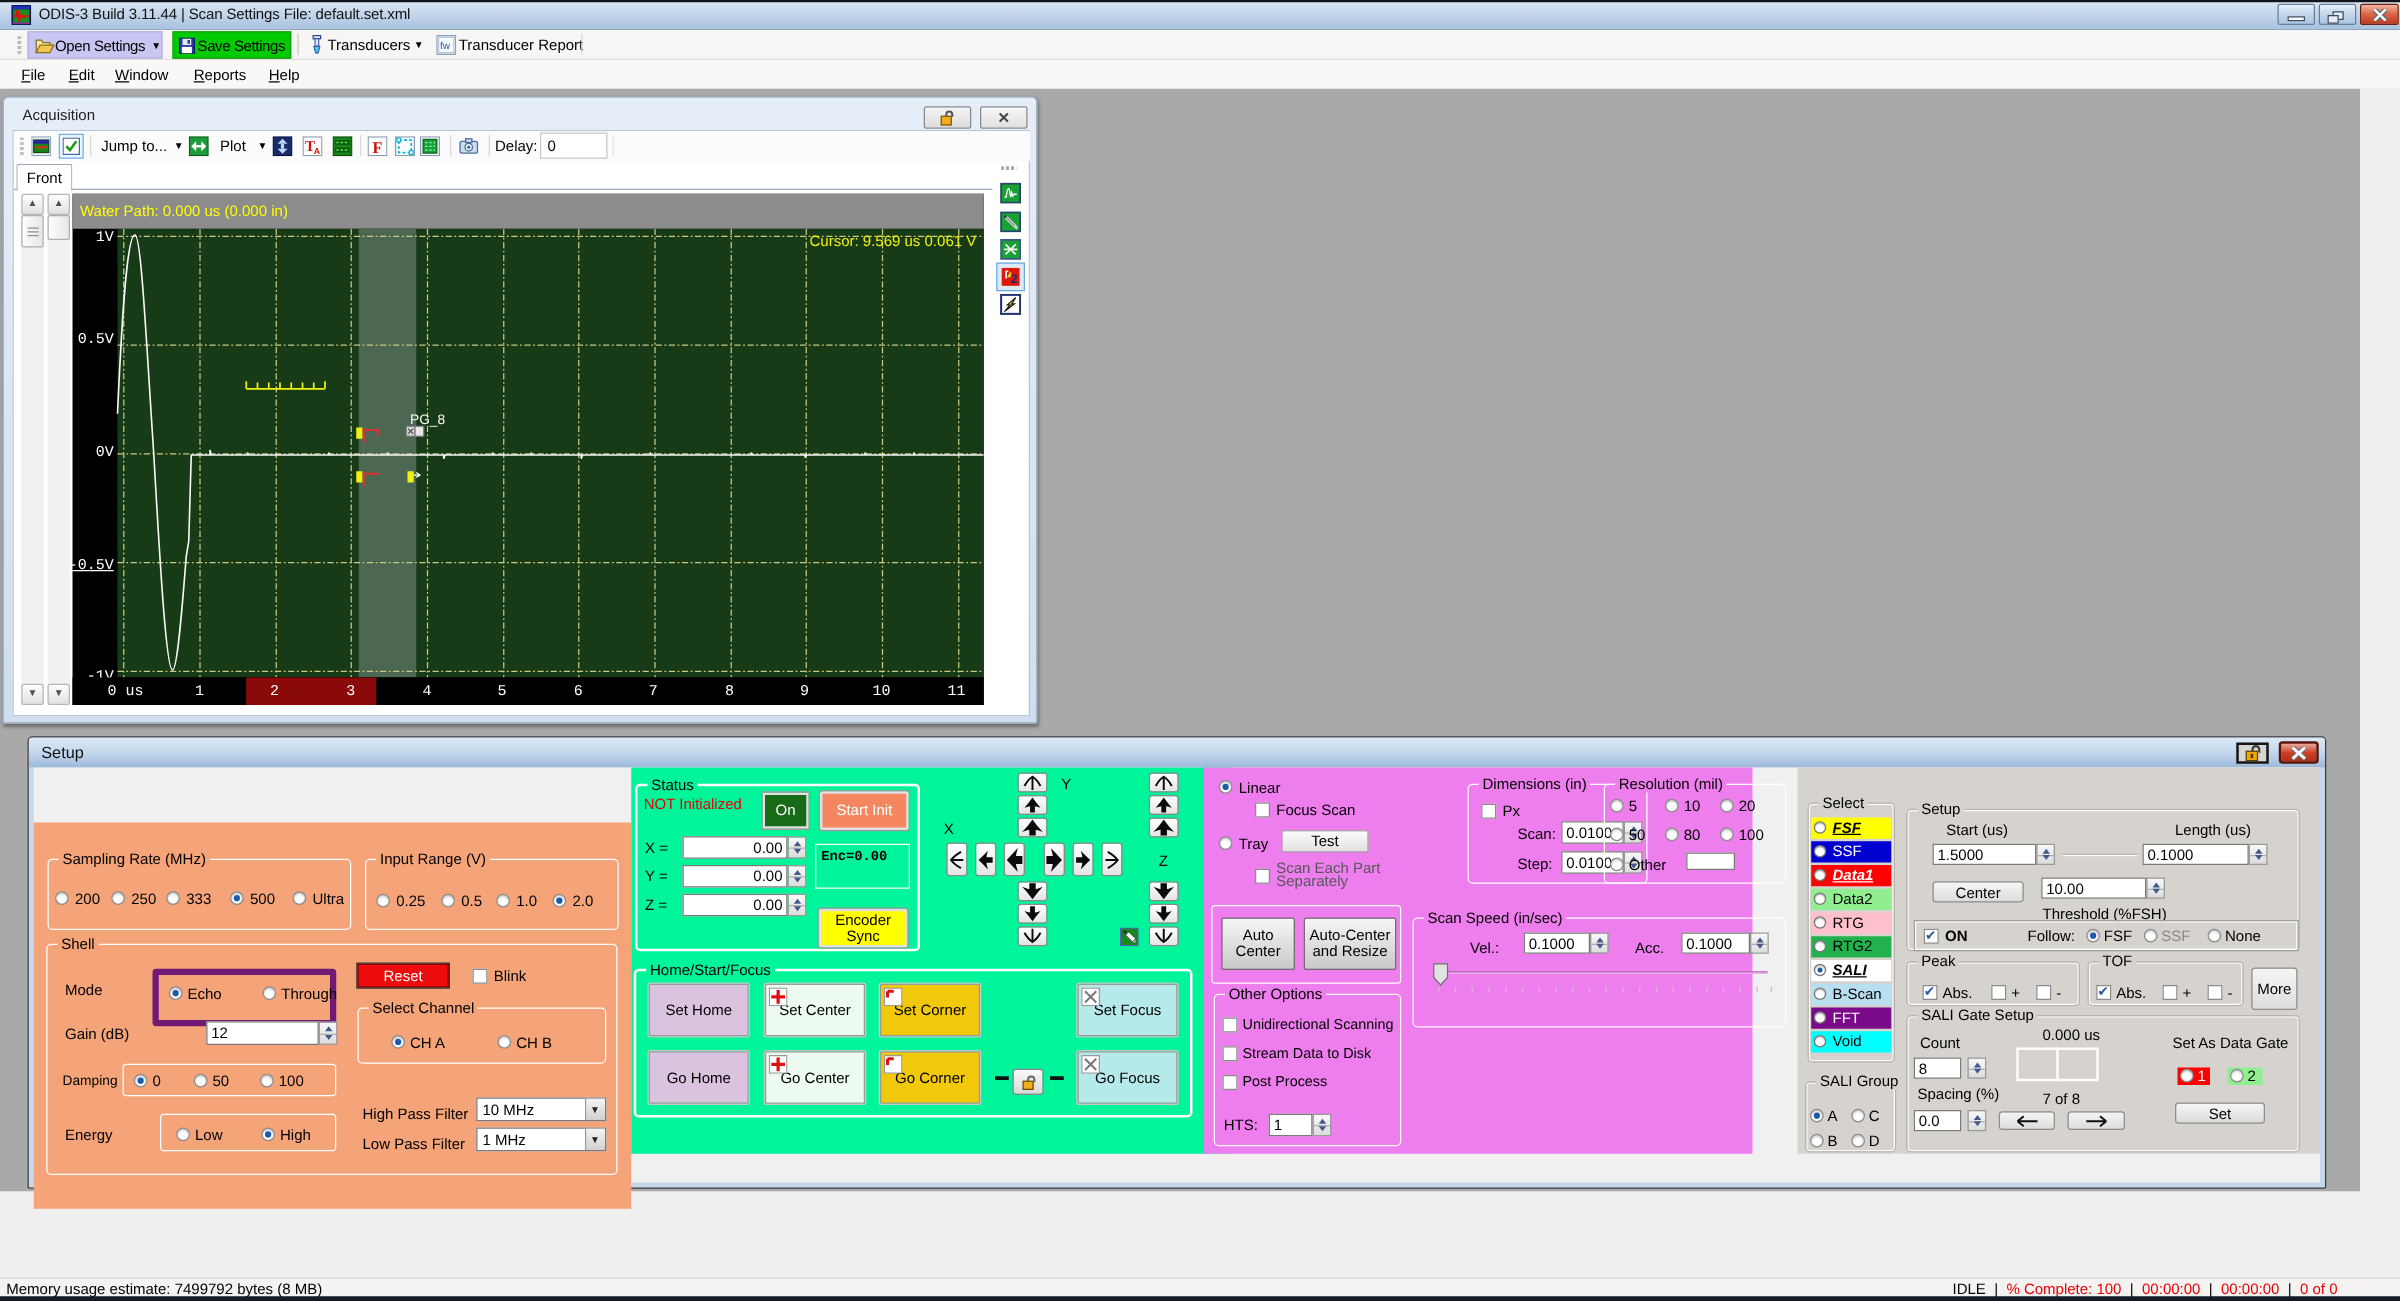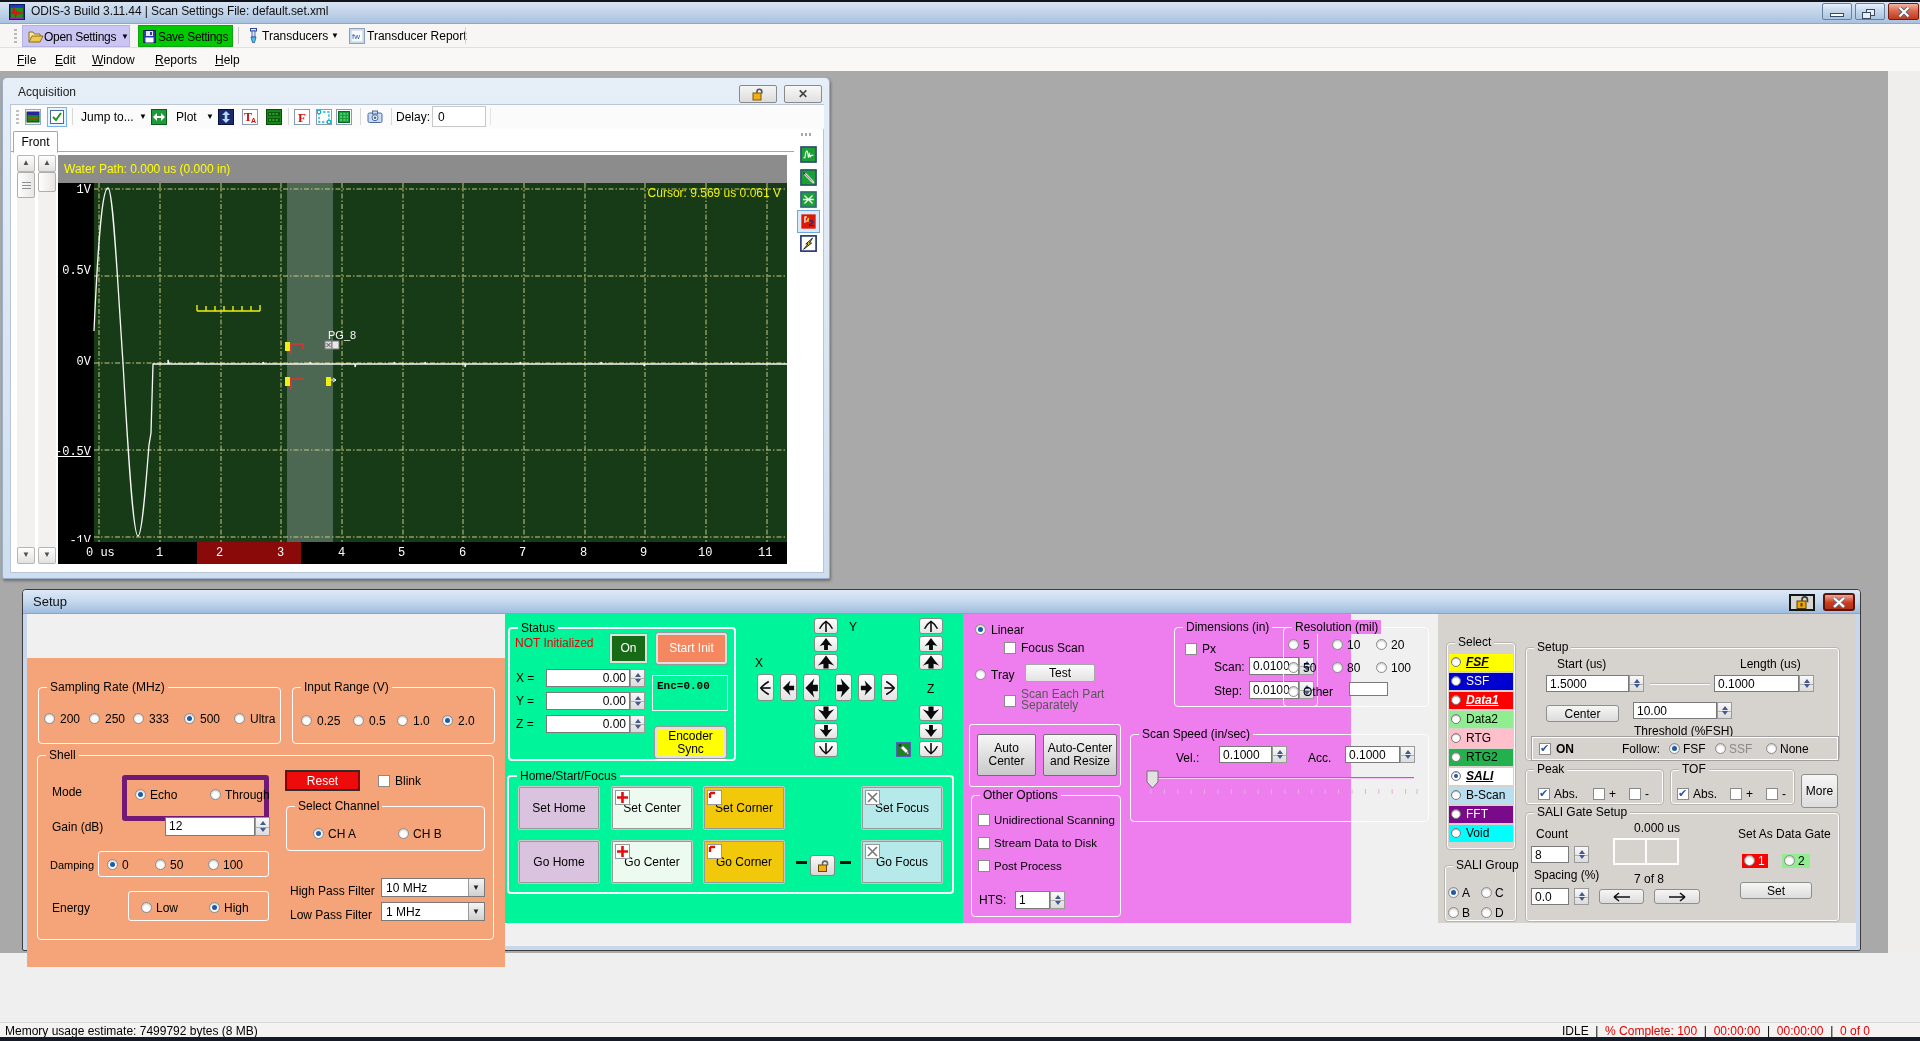--- a/index.html
+++ b/index.html
@@ -609,21 +609,21 @@
           <div class="abs" style="left:301px;top:78px;width:25px;height:21px;background:linear-gradient(#fafafa,#d8d8d8);border:1px solid #888;border-radius:3px;">
             <svg class="abs" style="left:5px;top:3px" width="16" height="14">
               <path d="M6.5 6 V4.6 A2.5 2.5 0 0 1 11.5 4.6 V6.6" fill="none" stroke="#666" stroke-width="1.6"></path>
               <rect x="2.5" y="6" width="8" height="6.5" fill="#f2ae18" stroke="#6a4a00"></rect>
             </svg>
           </div>
           <div class="abs" style="left:331px;top:84px;width:11px;height:3px;background:#111;"></div>
         </div>
       </div>
 
-      <div id="ppink" class="abs" style="left:936px;top:0;width:388px;height:309px;background:#ee7dee;">
+      <div id="ppink" class="abs" style="left:936px;top:0;width:439px;height:309px;background:#ee7dee;">
         <div class="radio sel" style="left:12px;top:10px;"></div>
           <span class="rlbl" style="left:28px;top:9px;">Linear</span>
         <div class="check" style="left:41px;top:28px;"></div>
           <span class="rlbl" style="left:58px;top:27px;">Focus Scan</span>
         <div class="radio" style="left:12px;top:55px;"></div>
           <span class="rlbl" style="left:28px;top:54px;">Tray</span>
         <div class="abs" style="left:62px;top:50px;width:70px;height:18px;background:linear-gradient(#fbfbfb,#e2e2e2);border:1px solid #a8a8a8;border-radius:2px;text-align:center;font-size:12px;padding-top:1px;">Test</div>
         <div class="check" style="left:41px;top:81px;"></div>
         <span class="rlbl" style="left:58px;top:75px;color:#585858;line-height:11px;">Scan Each Part<br>Separately</span>
         <div class="abs" style="left:6px;top:110px;width:152px;height:63px;border:1px solid #fdfdfd;border-radius:3px;">

